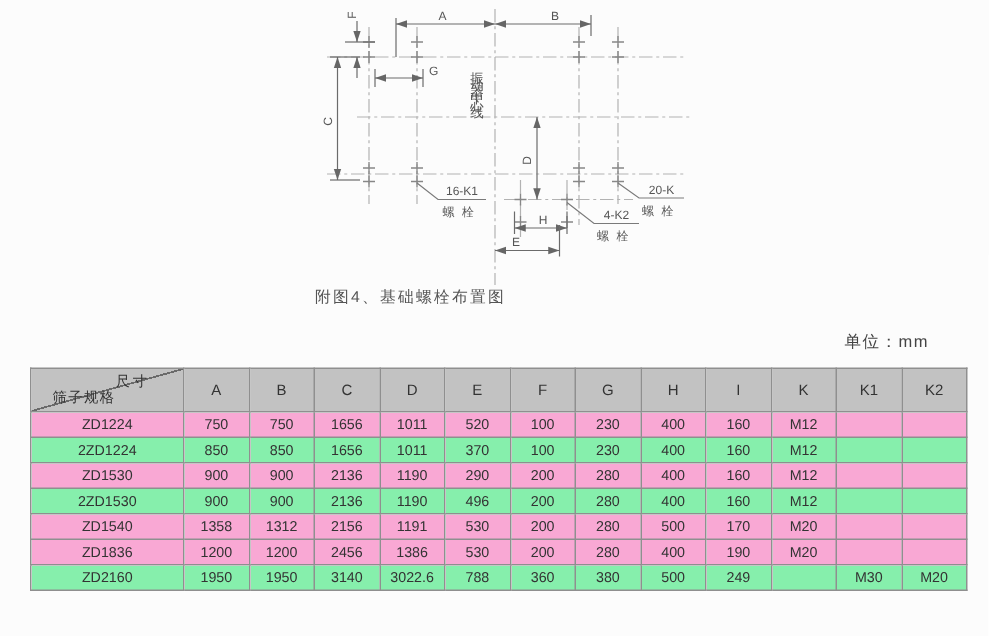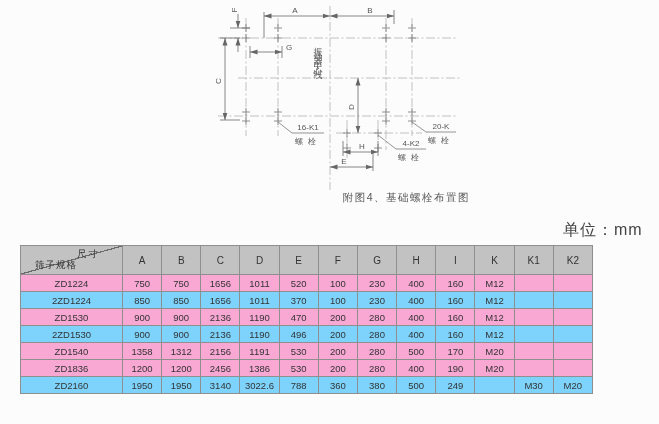--- a/index.html
+++ b/index.html
@@ -9,39 +9,39 @@
     font-family:"Liberation Sans", sans-serif; color:#444;
   }
   .diagram-svg { position:absolute; left:210px; top:0; }
   .centerline-text {
     position:absolute; left:312px; top:40px;
     writing-mode:vertical-lr; letter-spacing:4.5px; line-height:11px;
     font-size:9px; color:#555;
   }
   .caption {
     position:absolute; left:210px; top:191px; width:260px;
-    text-align:right; font-size:10.5px; letter-spacing:1.5px; color:#555;
+    text-align:left; font-size:10.5px; letter-spacing:1.5px; color:#555;
   }
   .units {
     position:absolute; left:563px; top:220px;
-    font-size:16px; color:#444; letter-spacing:1px;
+    font-size:11px; color:#444; letter-spacing:1px;
   }
   table.spec-table {
-    position:absolute; left:20px; top:245px; width:573px;
+    position:absolute; left:20px; top:245px; width:625px;
     border-collapse:collapse; table-layout:fixed;
     font-size:9.5px; color:#333; border:1px solid #5a5a5a;
   }
   .spec-table th, .spec-table td {
     border:1px solid #8f8f8f; text-align:center; vertical-align:middle;
     padding:0; height:16px; font-weight:normal; overflow:hidden;
   }
   .spec-table thead th { background:#c2c2c2; height:28px; font-size:10px; color:#333; }
   .spec-table thead th.corner-th { padding:0; }
   .spec-table tbody tr { background:#f9a8d4; }
-  .spec-table tbody tr.alt { background:#7dd3fc; }
+  .spec-table tbody tr.alt { background:#86efac; }
   .corner {
     position:relative; width:100%; height:28px;
     background:
       linear-gradient(to bottom right,
         rgba(0,0,0,0) calc(50% - 0.6px), #6a6a6a calc(50% - 0.6px),
         #6a6a6a calc(50% + 0.6px), rgba(0,0,0,0) calc(50% + 0.6px)),
       #c2c2c2;
   }
   .corner .c-top { position:absolute; top:2px; right:22px; font-size:9.5px; letter-spacing:2px; }
   .corner .c-bottom { position:absolute; bottom:2px; left:14px; font-size:9.5px; letter-spacing:1px; }
@@ -196,21 +196,21 @@
           <td>M12</td>
           <td></td>
           <td></td>
         </tr>
         <tr>
           <td>ZD1530</td>
           <td>900</td>
           <td>900</td>
           <td>2136</td>
           <td>1190</td>
-          <td>470</td>
+          <td>290</td>
           <td>200</td>
           <td>280</td>
           <td>400</td>
           <td>160</td>
           <td>M12</td>
           <td></td>
           <td></td>
         </tr>
         <tr class="alt">
           <td>2ZD1530</td>

